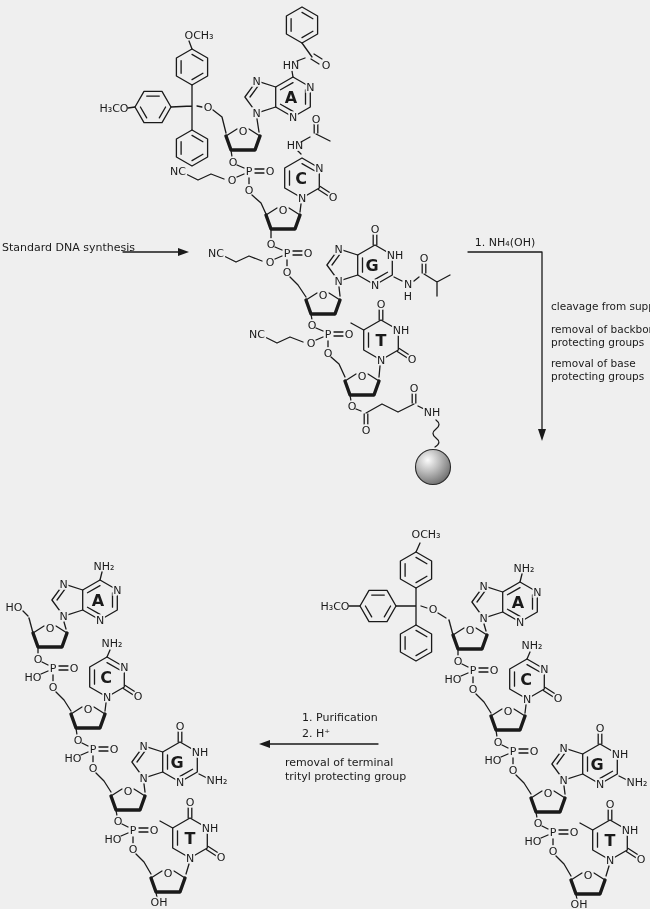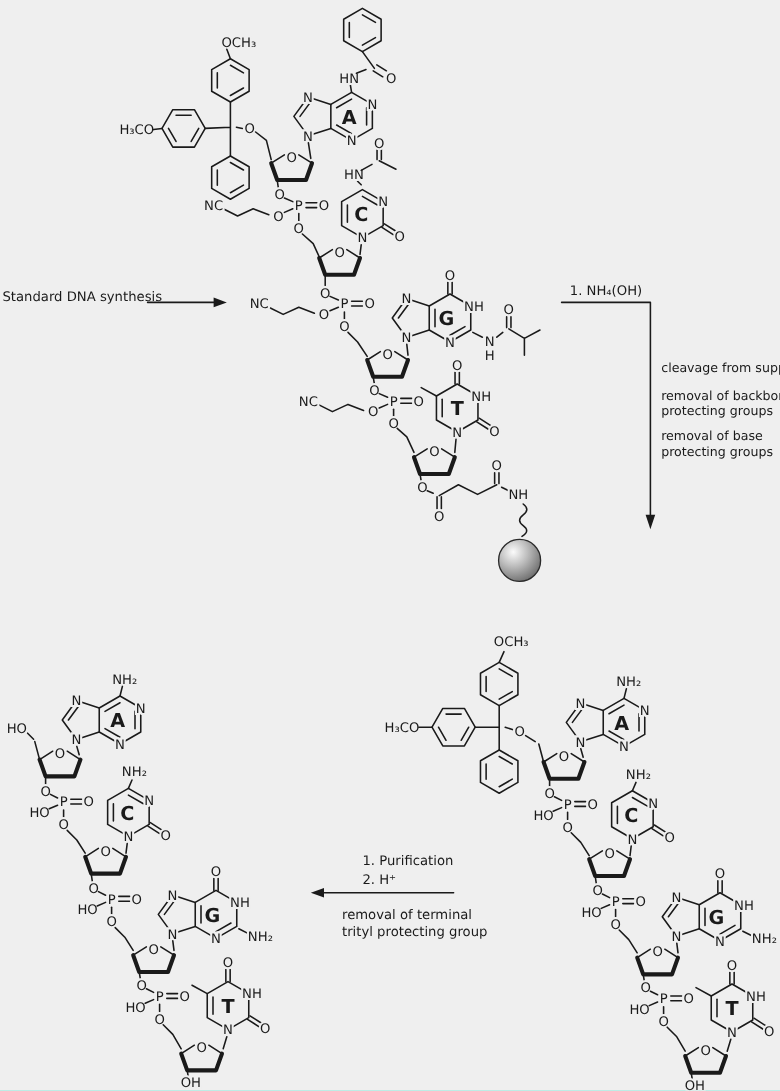--- a/index.html
+++ b/index.html
@@ -1,16 +1,16 @@
 <!DOCTYPE html>
 <html><head>
 <meta charset="utf-8">
 <style>
   html,body { margin:0; padding:0; background:#e9e9e9; }
-  .page { width:650px; height:909px; background:#5eead4; position:relative; overflow:hidden; }
+  .page { width:650px; height:909px; background:#4d7c0f; position:relative; overflow:hidden; }
   svg { display:block; font-family:"DejaVu Sans", sans-serif; }
   .b  { stroke:#1a1a1a; stroke-width:1.3; fill:none; stroke-linecap:round; stroke-linejoin:round; }
   .b2 { stroke:#1a1a1a; stroke-width:3.4; fill:none; stroke-linecap:round; stroke-linejoin:round; }
   .at { font-size:11px; fill:#1a1a1a; stroke:#efefef; stroke-width:3.5px; paint-order:stroke;
         text-anchor:middle; font-family:"DejaVu Sans", sans-serif; }
   .bs { font-size:16px; font-weight:bold; fill:#1a1a1a; stroke:#efefef; stroke-width:3px;
         paint-order:stroke; text-anchor:middle; font-family:"DejaVu Sans", sans-serif; }
   .cap { font-size:11px; fill:#1a1a1a; font-family:"DejaVu Sans", sans-serif; }
   .capm { font-size:11px; fill:#1a1a1a; text-anchor:middle; font-family:"DejaVu Sans", sans-serif; }
   .caps { font-size:10.5px; fill:#1a1a1a; font-family:"DejaVu Sans", sans-serif; }

